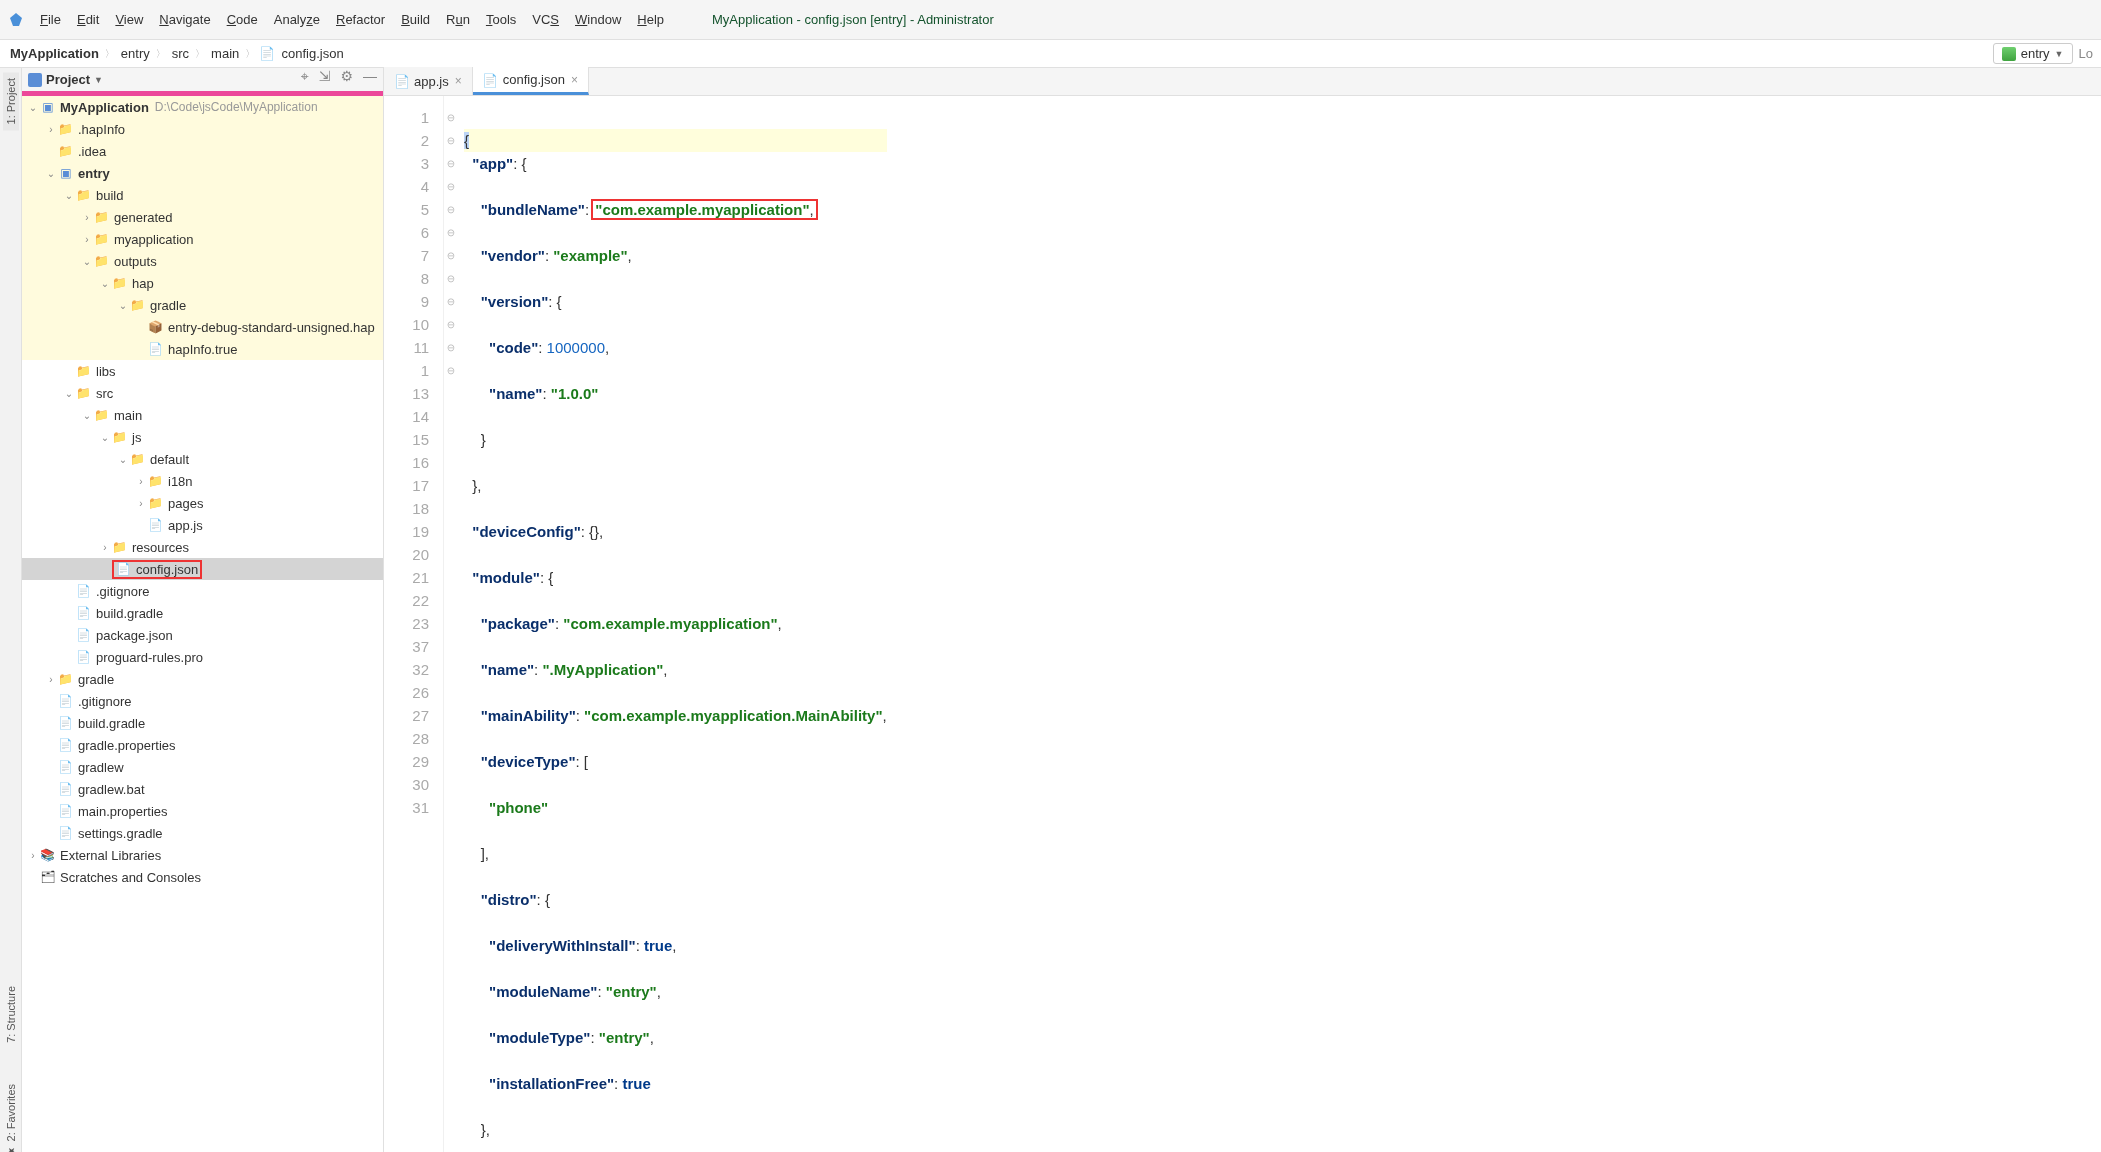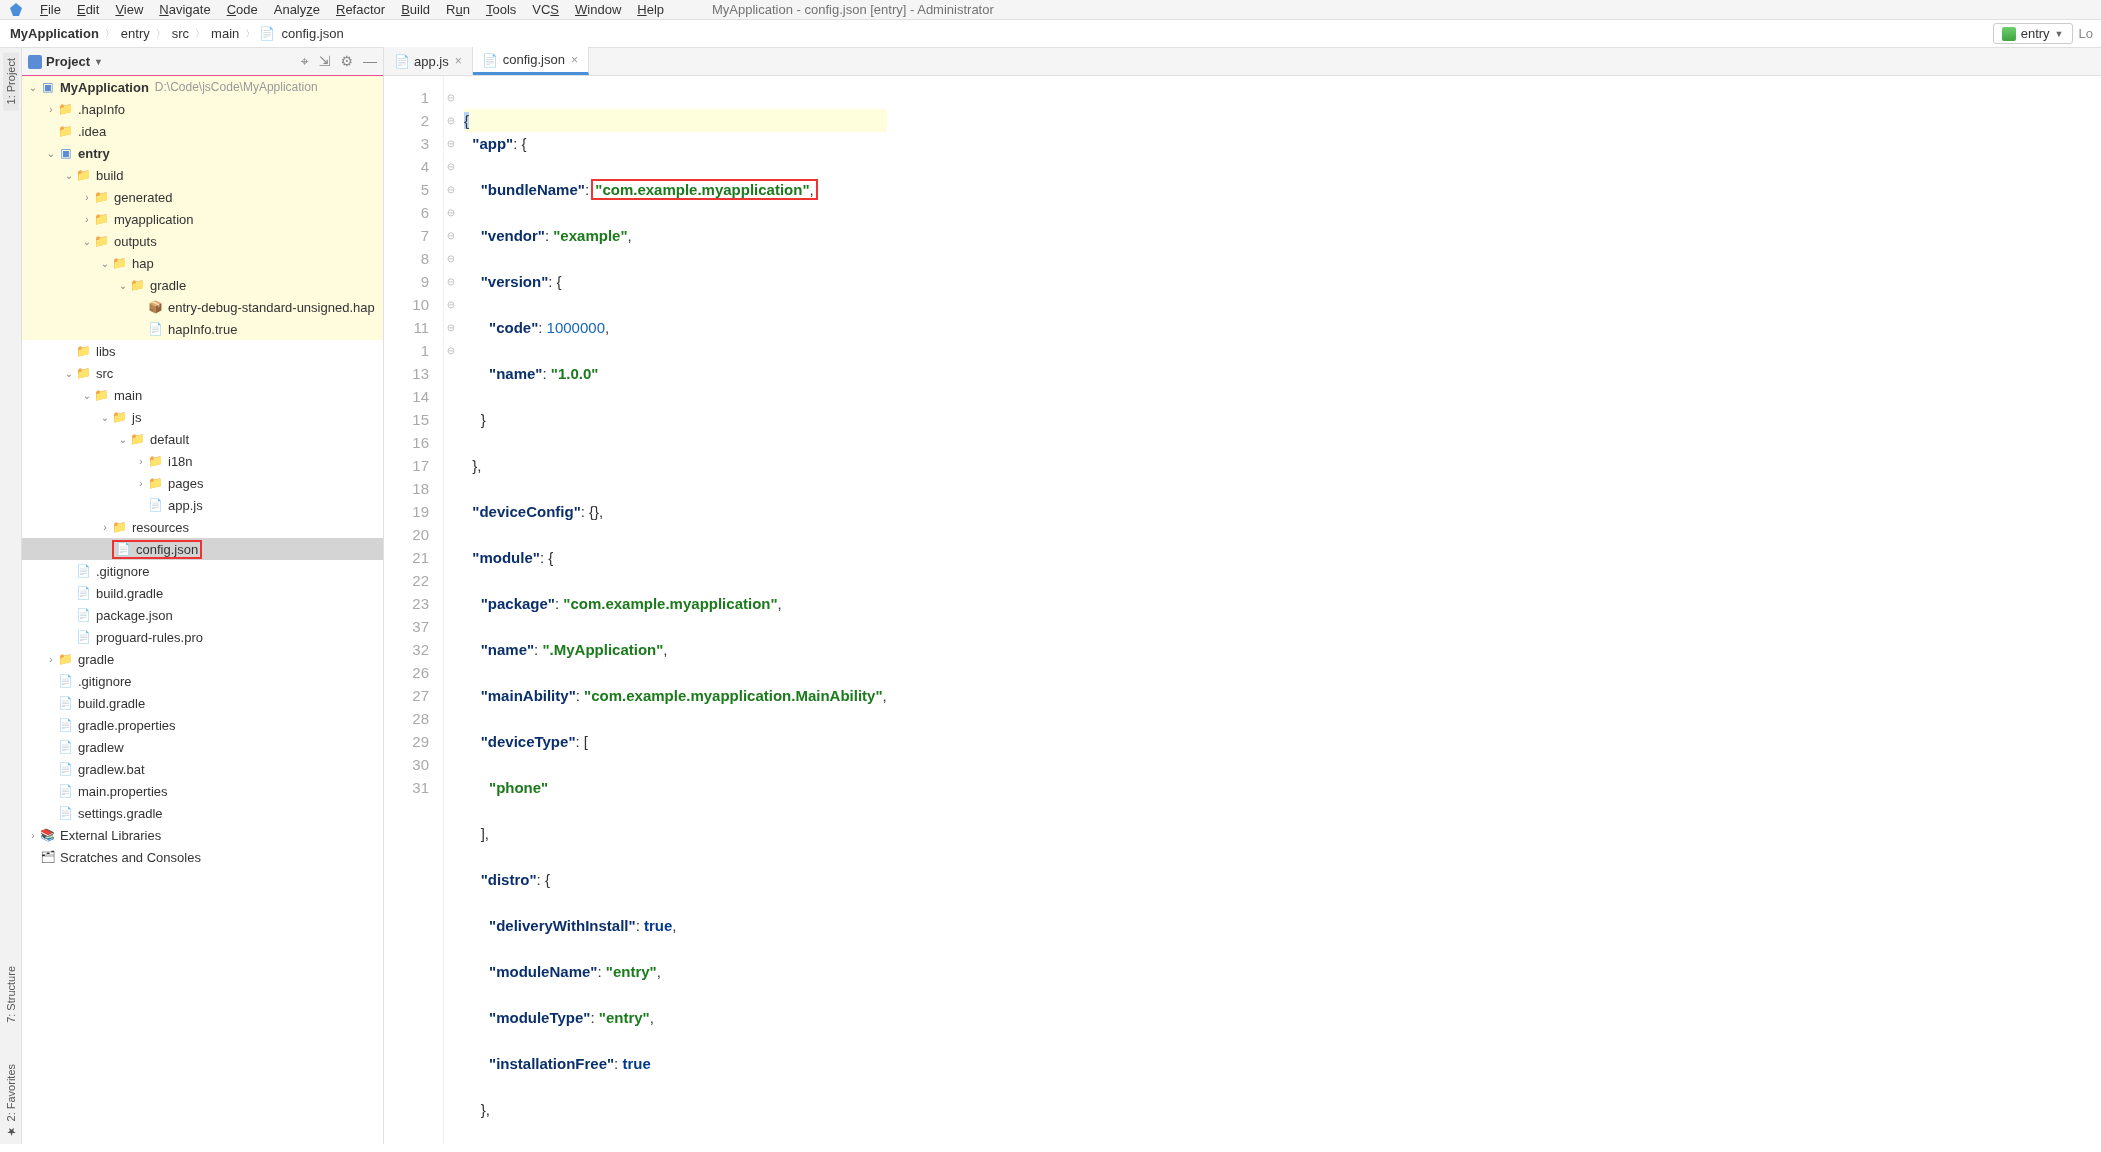--- a/index.html
+++ b/index.html
@@ -1,44 +1,44 @@
 <!DOCTYPE html>
 <html><head>
 <meta charset="utf-8">
 <style>
 * { margin: 0; padding: 0; box-sizing: border-box; font-family: "Segoe UI", Arial, sans-serif; }
 body { font-size: 13px; color: #333; background: #fff; overflow: hidden; }
 
 
-.menubar { display: flex; align-items: center; height: 20px; padding: 0 8px; border-bottom: 1px solid #e0e0e0; background: #f5f5f5; }
+.menubar { display: flex; align-items: center; height: 40px; padding: 0 8px; border-bottom: 1px solid #e0e0e0; background: #f5f5f5; }
 .menubar .logo { width: 16px; height: 16px; margin-right: 8px; }
 .menubar .menu-item { padding: 3px 8px; cursor: pointer; font-size: 13px; }
 .menubar .menu-item .ul { text-decoration: underline; }
-.menubar .title { margin-left: 40px; color: #737373; font-size: 13px; }
+.menubar .title { margin-left: 40px; color: #14532d; font-size: 13px; }
 
 
 .navbar { display: flex; align-items: center; height: 28px; padding: 0 8px; border-bottom: 1px solid #e0e0e0; justify-content: space-between; }
 .breadcrumb { display: flex; align-items: center; gap: 4px; font-size: 13px; }
 .breadcrumb .crumb { cursor: pointer; padding: 2px 2px;}
 .breadcrumb .sep { color: #aaa; font-size: 10px; }
 .run-config { display: flex; align-items: center; border: 1px solid #ccc; border-radius: 3px; padding: 2px 8px; gap: 5px; cursor: pointer; font-size: 13px; }
 .run-config .dd-arrow { font-size: 9px; color: #666; }
 .cfg-ico { width:14px; height:14px; border-radius:2px; background: linear-gradient(#6fcf6f,#3fa33f); display:inline-block; }
 
 
 .main { display: flex; height: calc(100vh - 56px); }
 
 
 .left-strip { width: 22px; background: #f2f2f2; border-right: 1px solid #e0e0e0; display: flex; flex-direction: column; align-items: center; padding-top: 4px; gap: 30px; }
 .left-strip .vtab { writing-mode: vertical-rl; transform: rotate(180deg); font-size: 11px; color: #555; padding: 6px 2px; cursor: pointer; white-space: nowrap;}
 .left-strip .vtab.active { background: #e8e8e8; }
 
 
 .panel { width: 362px; border-right: 1px solid #e0e0e0; display: flex; flex-direction: column; background: #fff; }
-.panel-header { display: flex; align-items: center; height: 28px; padding: 0 6px; border-bottom: 1px solid #ec4899; background: #f5f5f5; justify-content: space-between; }
+.panel-header { display: flex; height: 28px; padding: 0 6px; border-bottom: 5px solid #ec4899; background: #f5f5f5; justify-content: space-between; }
 .panel-header .ph-left { display: flex; align-items: center; gap: 4px; font-weight: bold; font-size: 13px; }
 .panel-header .ph-icons { display: flex; gap: 10px; color: #888; font-size: 14px; }
 .panel-header .ph-icons span { cursor: pointer; }
 .ph-proj-ico { width:14px;height:14px;background:#5a8dd6;border-radius:2px;display:inline-block;}
 
 .tree { flex:1; overflow:auto; font-size: 13px; user-select:none;}
 .tree-row { display:flex; align-items:center; height:22px; padding-left:4px; cursor:pointer; white-space:nowrap;}
 .tree-row.selected { background: #d4d4d4; }
 .tree-row.hl { background: #fffbdd; }
 .tree-row .tw { width:14px; text-align:center; color:#888; font-size:10px; display:inline-block;}

